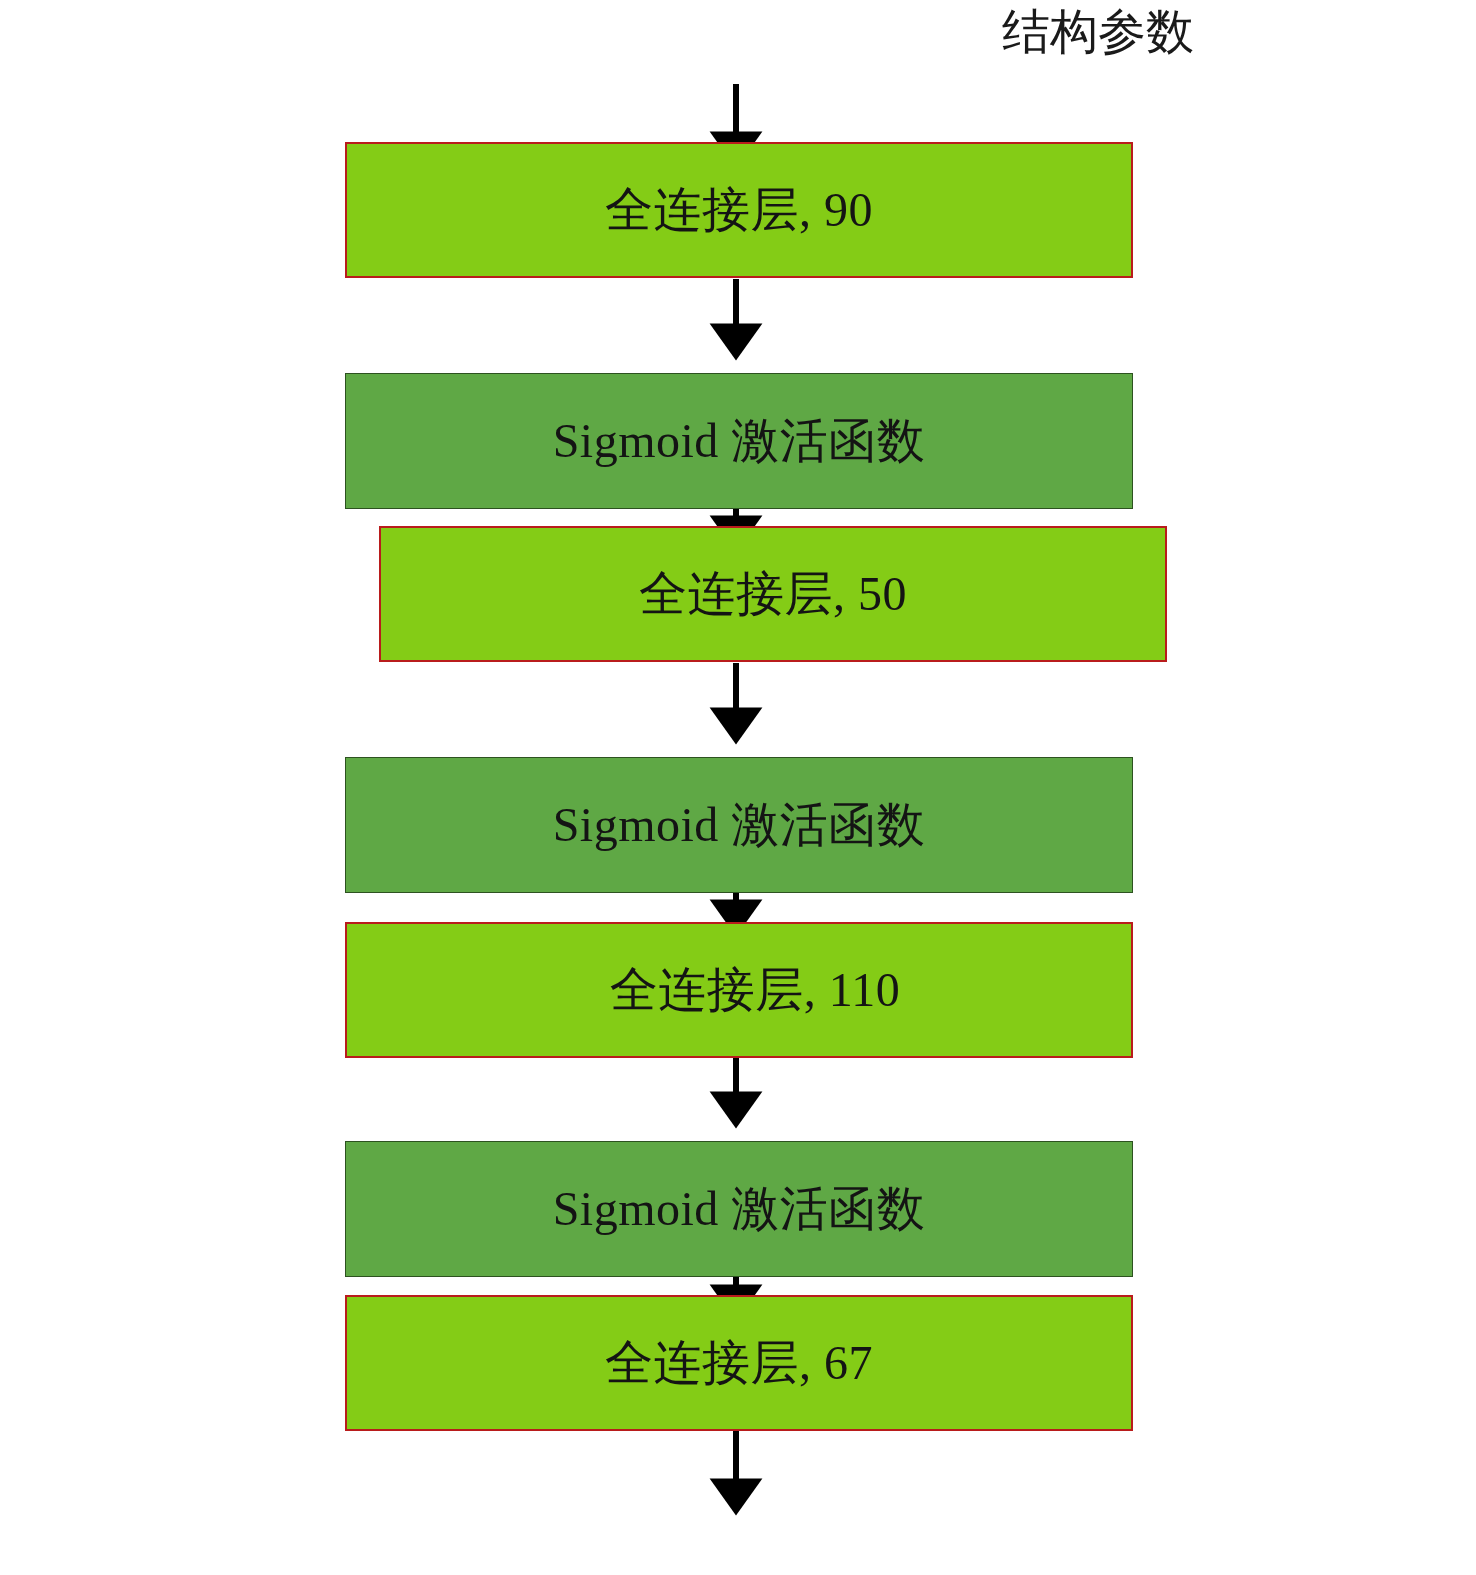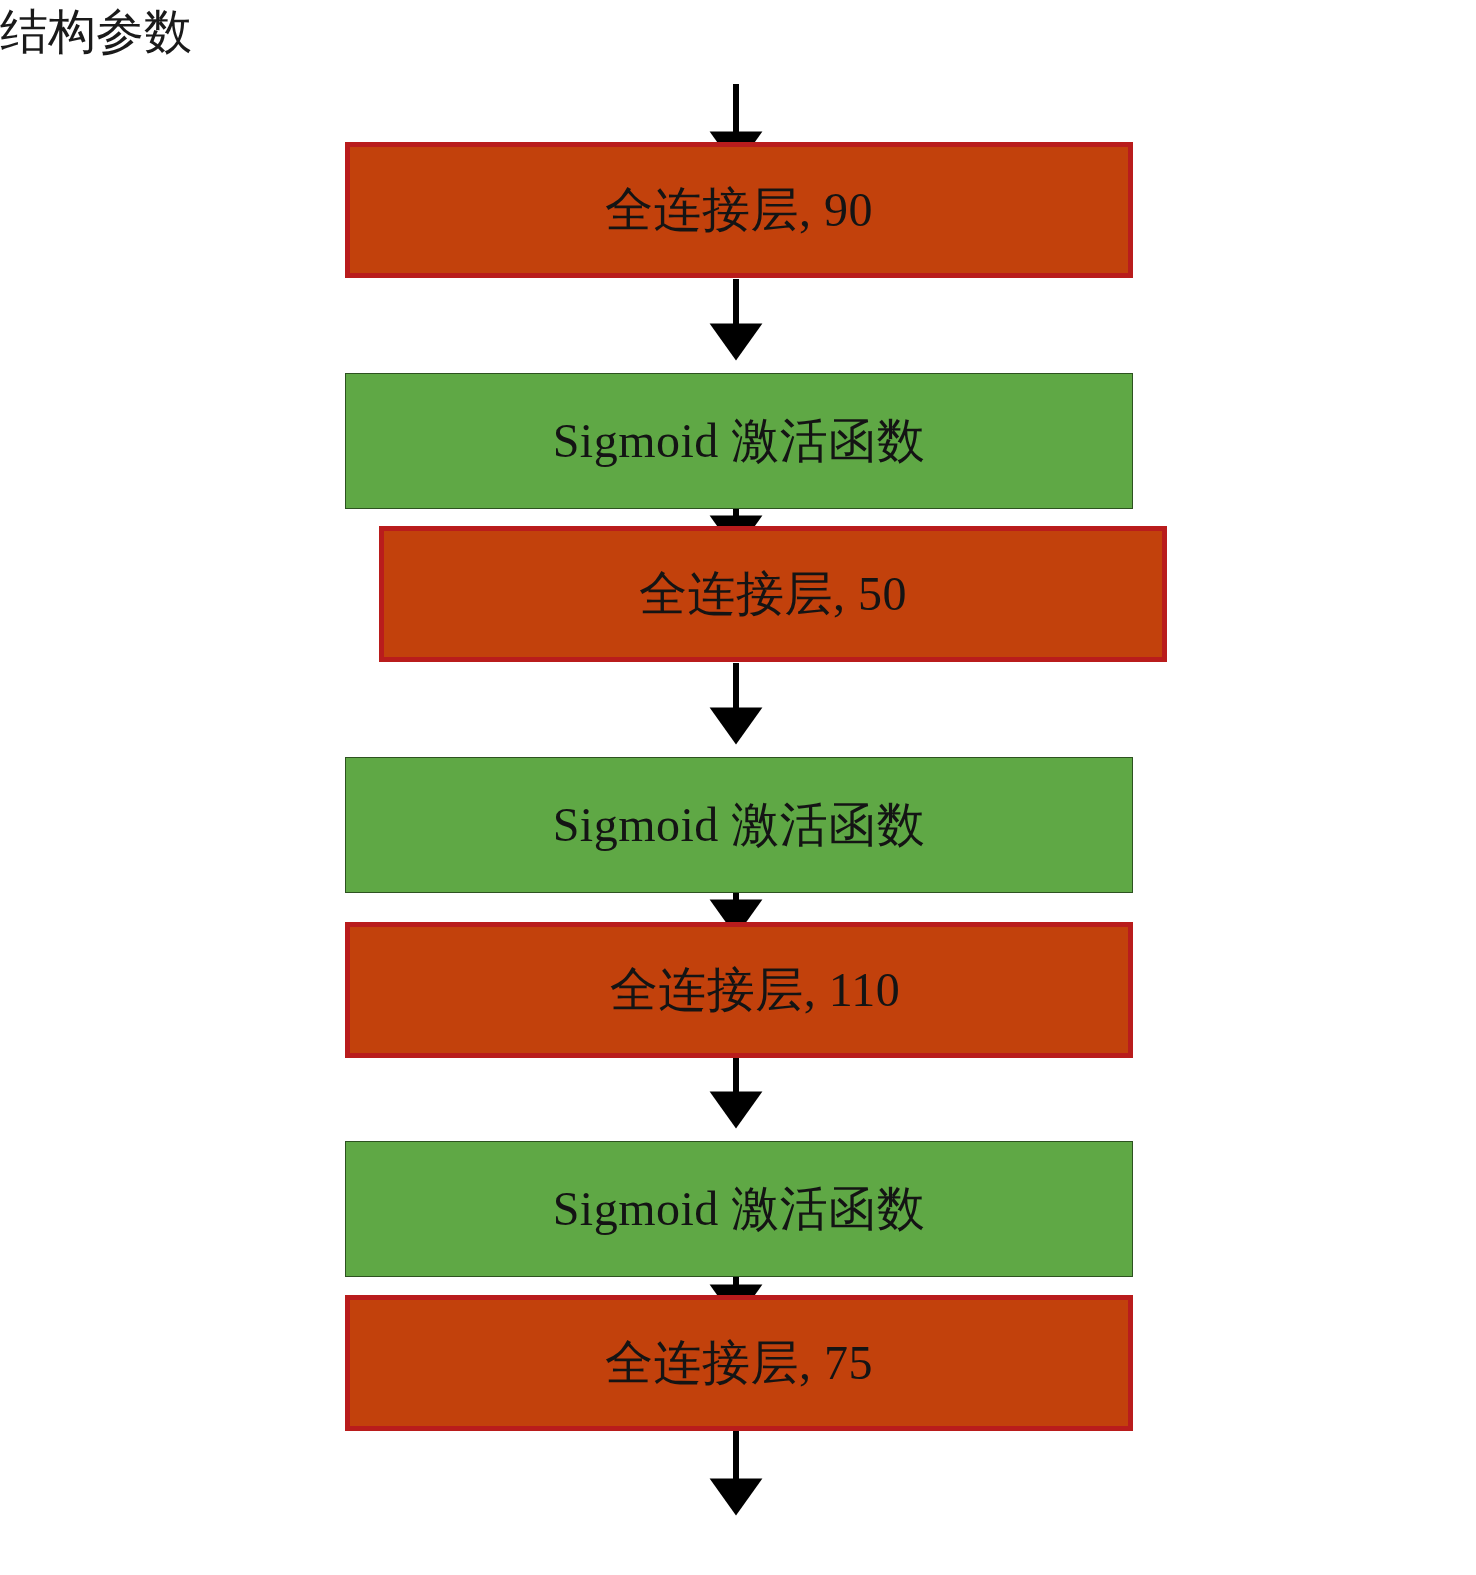--- a/index.html
+++ b/index.html
@@ -19,21 +19,21 @@
     width: 1476px;
     height: 1575px;
     background: #ffffff;
   }
 
   
   .endpoint-label {
     position: absolute;
     left: 0;
     width: 1194px;
-    text-align: left;
+    text-align: right;
     font-size: 48px;
     line-height: 1.0;
     color: #1a1a1a;
     font-family: "Liberation Serif", "DejaVu Serif", serif;
     white-space: nowrap;
   }
   #input-label  { top: 8px; }
   #output-label { top: 1500px; }
 
   
@@ -46,22 +46,22 @@
     display: flex;
     align-items: center;
     justify-content: center;
     font-size: 48px;
     line-height: 1.0;
     color: #141414;
     letter-spacing: 0.5px;
     white-space: nowrap;
   }
   .layer-box.dense {
-    background: #c2410c;
-    border: 5px solid #b91c1c;
+    background: #84cc16;
+    border: 2px solid #b91c1c;
   }
   .layer-box.activation {
     background: #5fa845;
     border: 1px solid #2d5220;
     margin-top: 39px;
   }
 
   
   .arrow {
     position: absolute;
@@ -117,17 +117,17 @@
 
   <div class="layer-box dense" style="top:922px;padding-left:32px;">
     <span>全连接层, 110</span>
   </div>
 
   <div class="layer-box activation" style="top:1102px;">
     <span>Sigmoid 激活函数</span>
   </div>
 
   <div class="layer-box dense" style="top:1295px;">
-    <span>全连接层, 75</span>
+    <span>全连接层, 67</span>
   </div>
 
 
 </div>
 
 </body></html>

